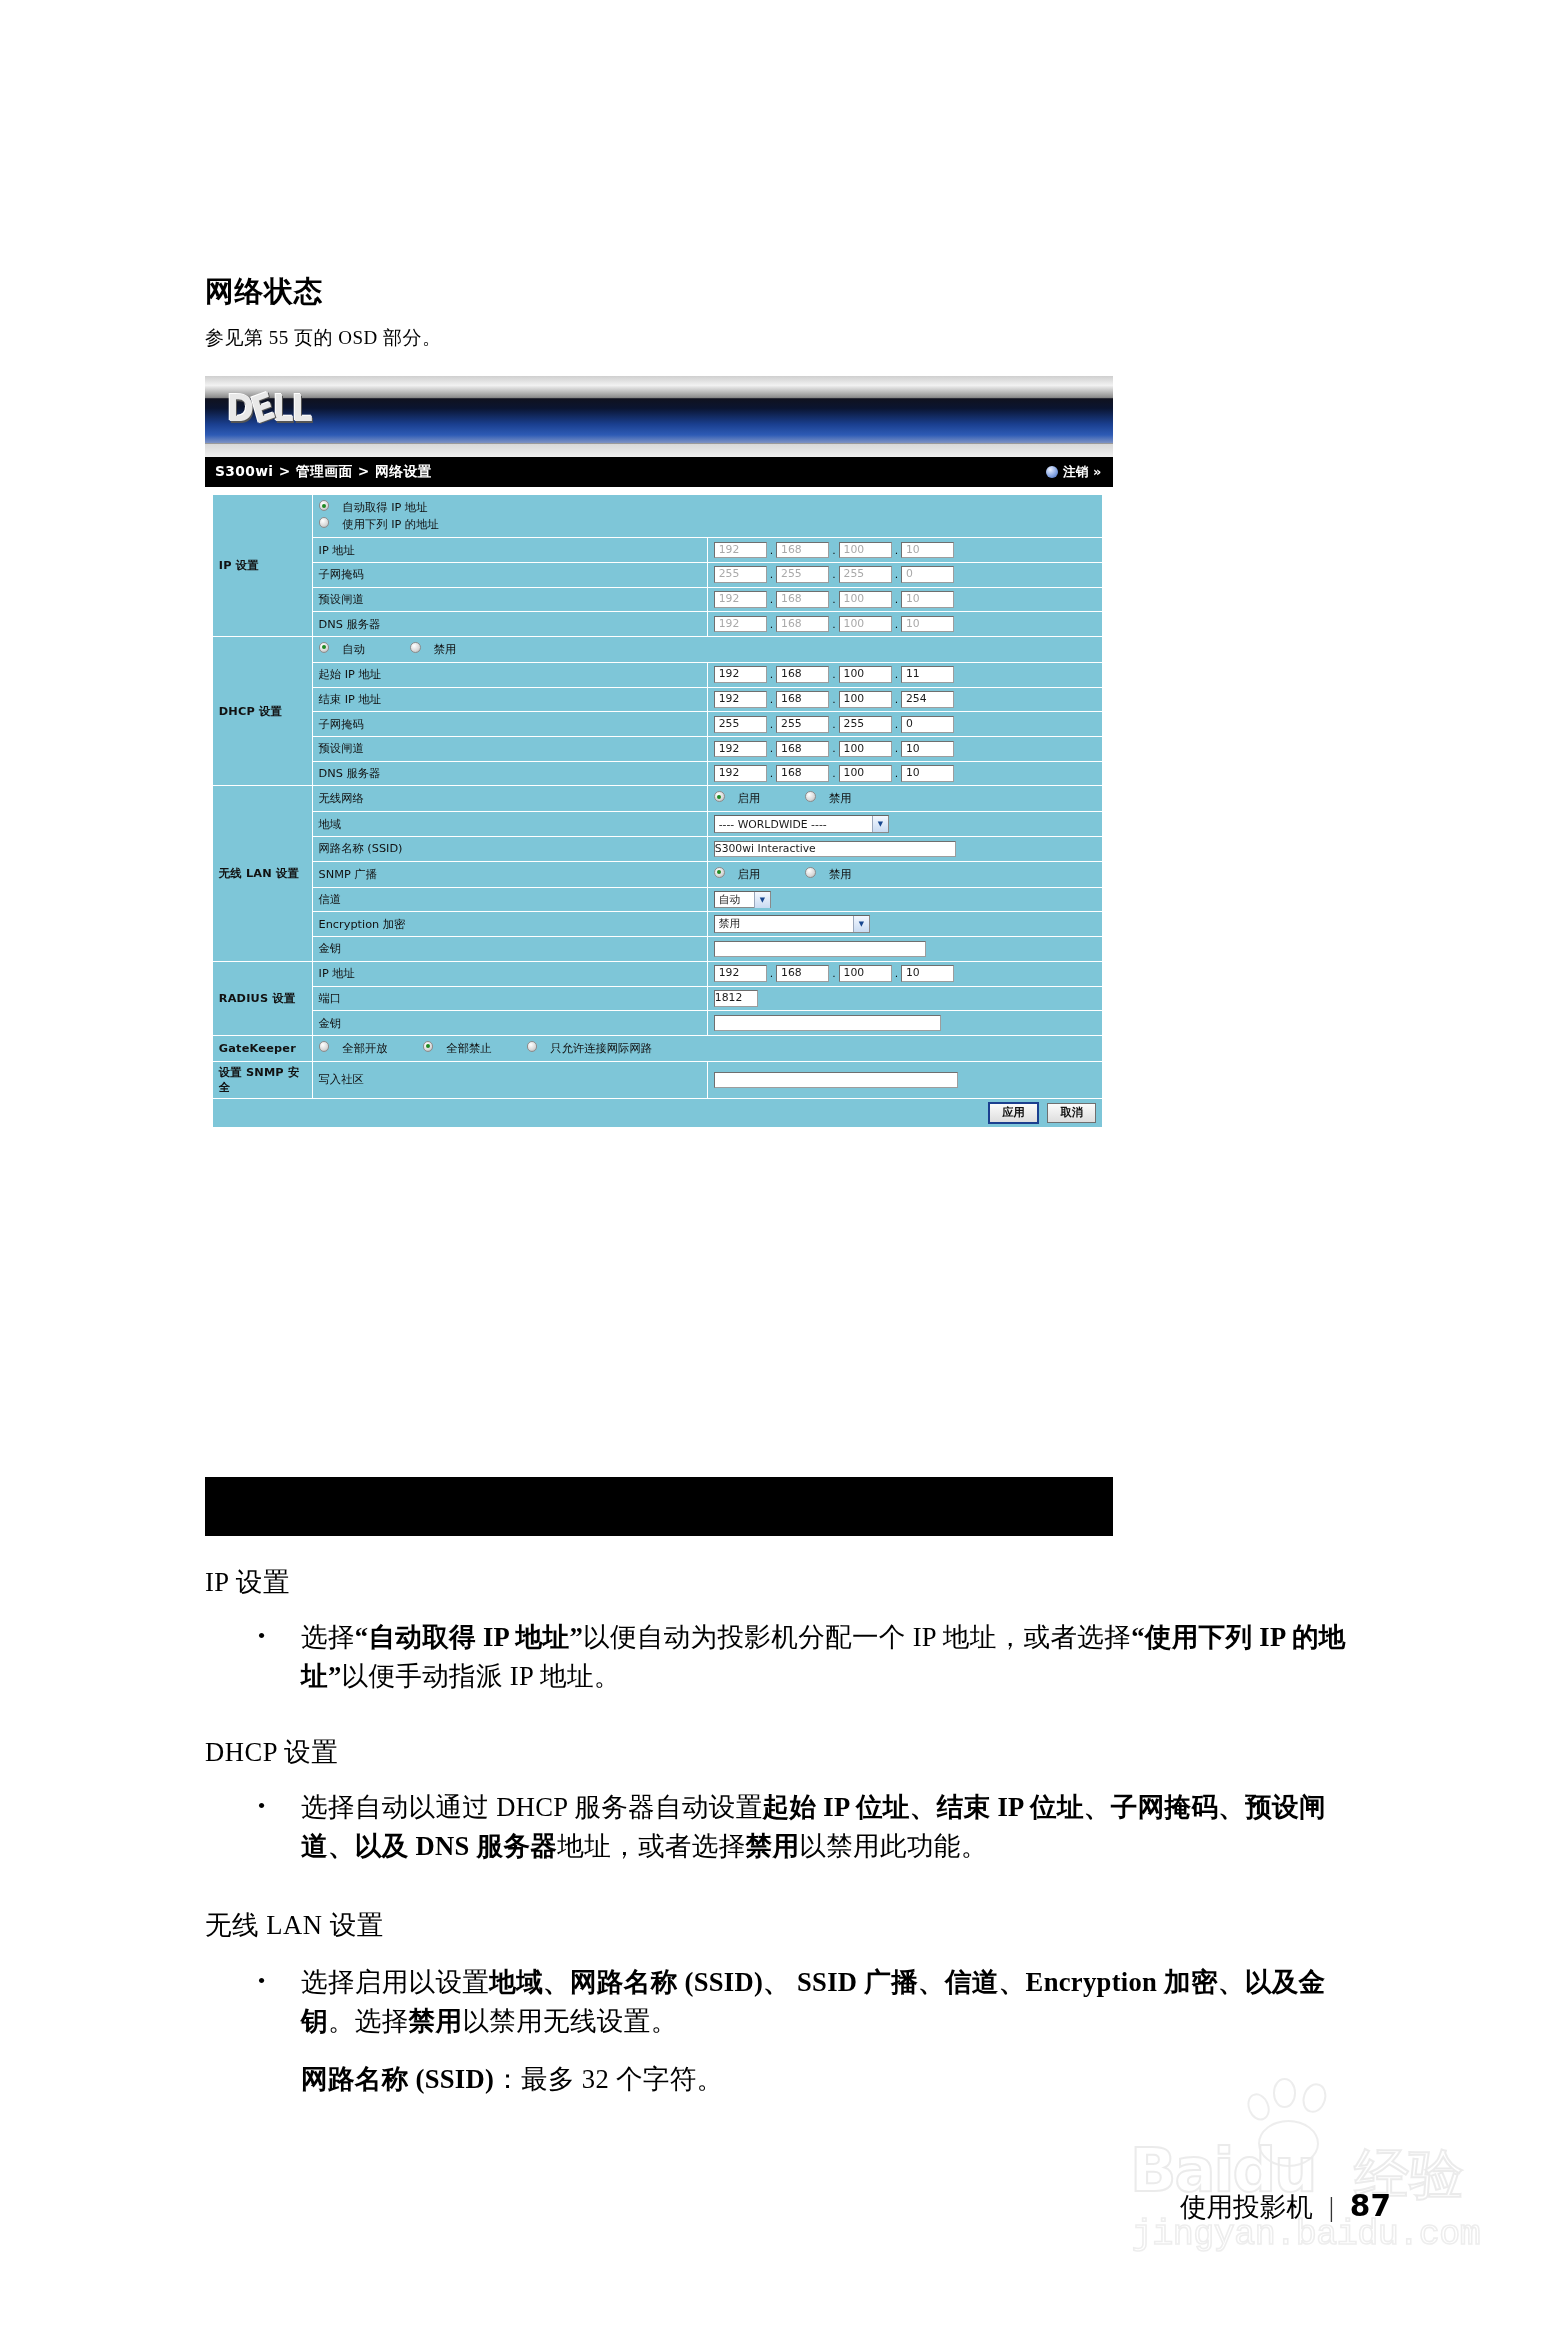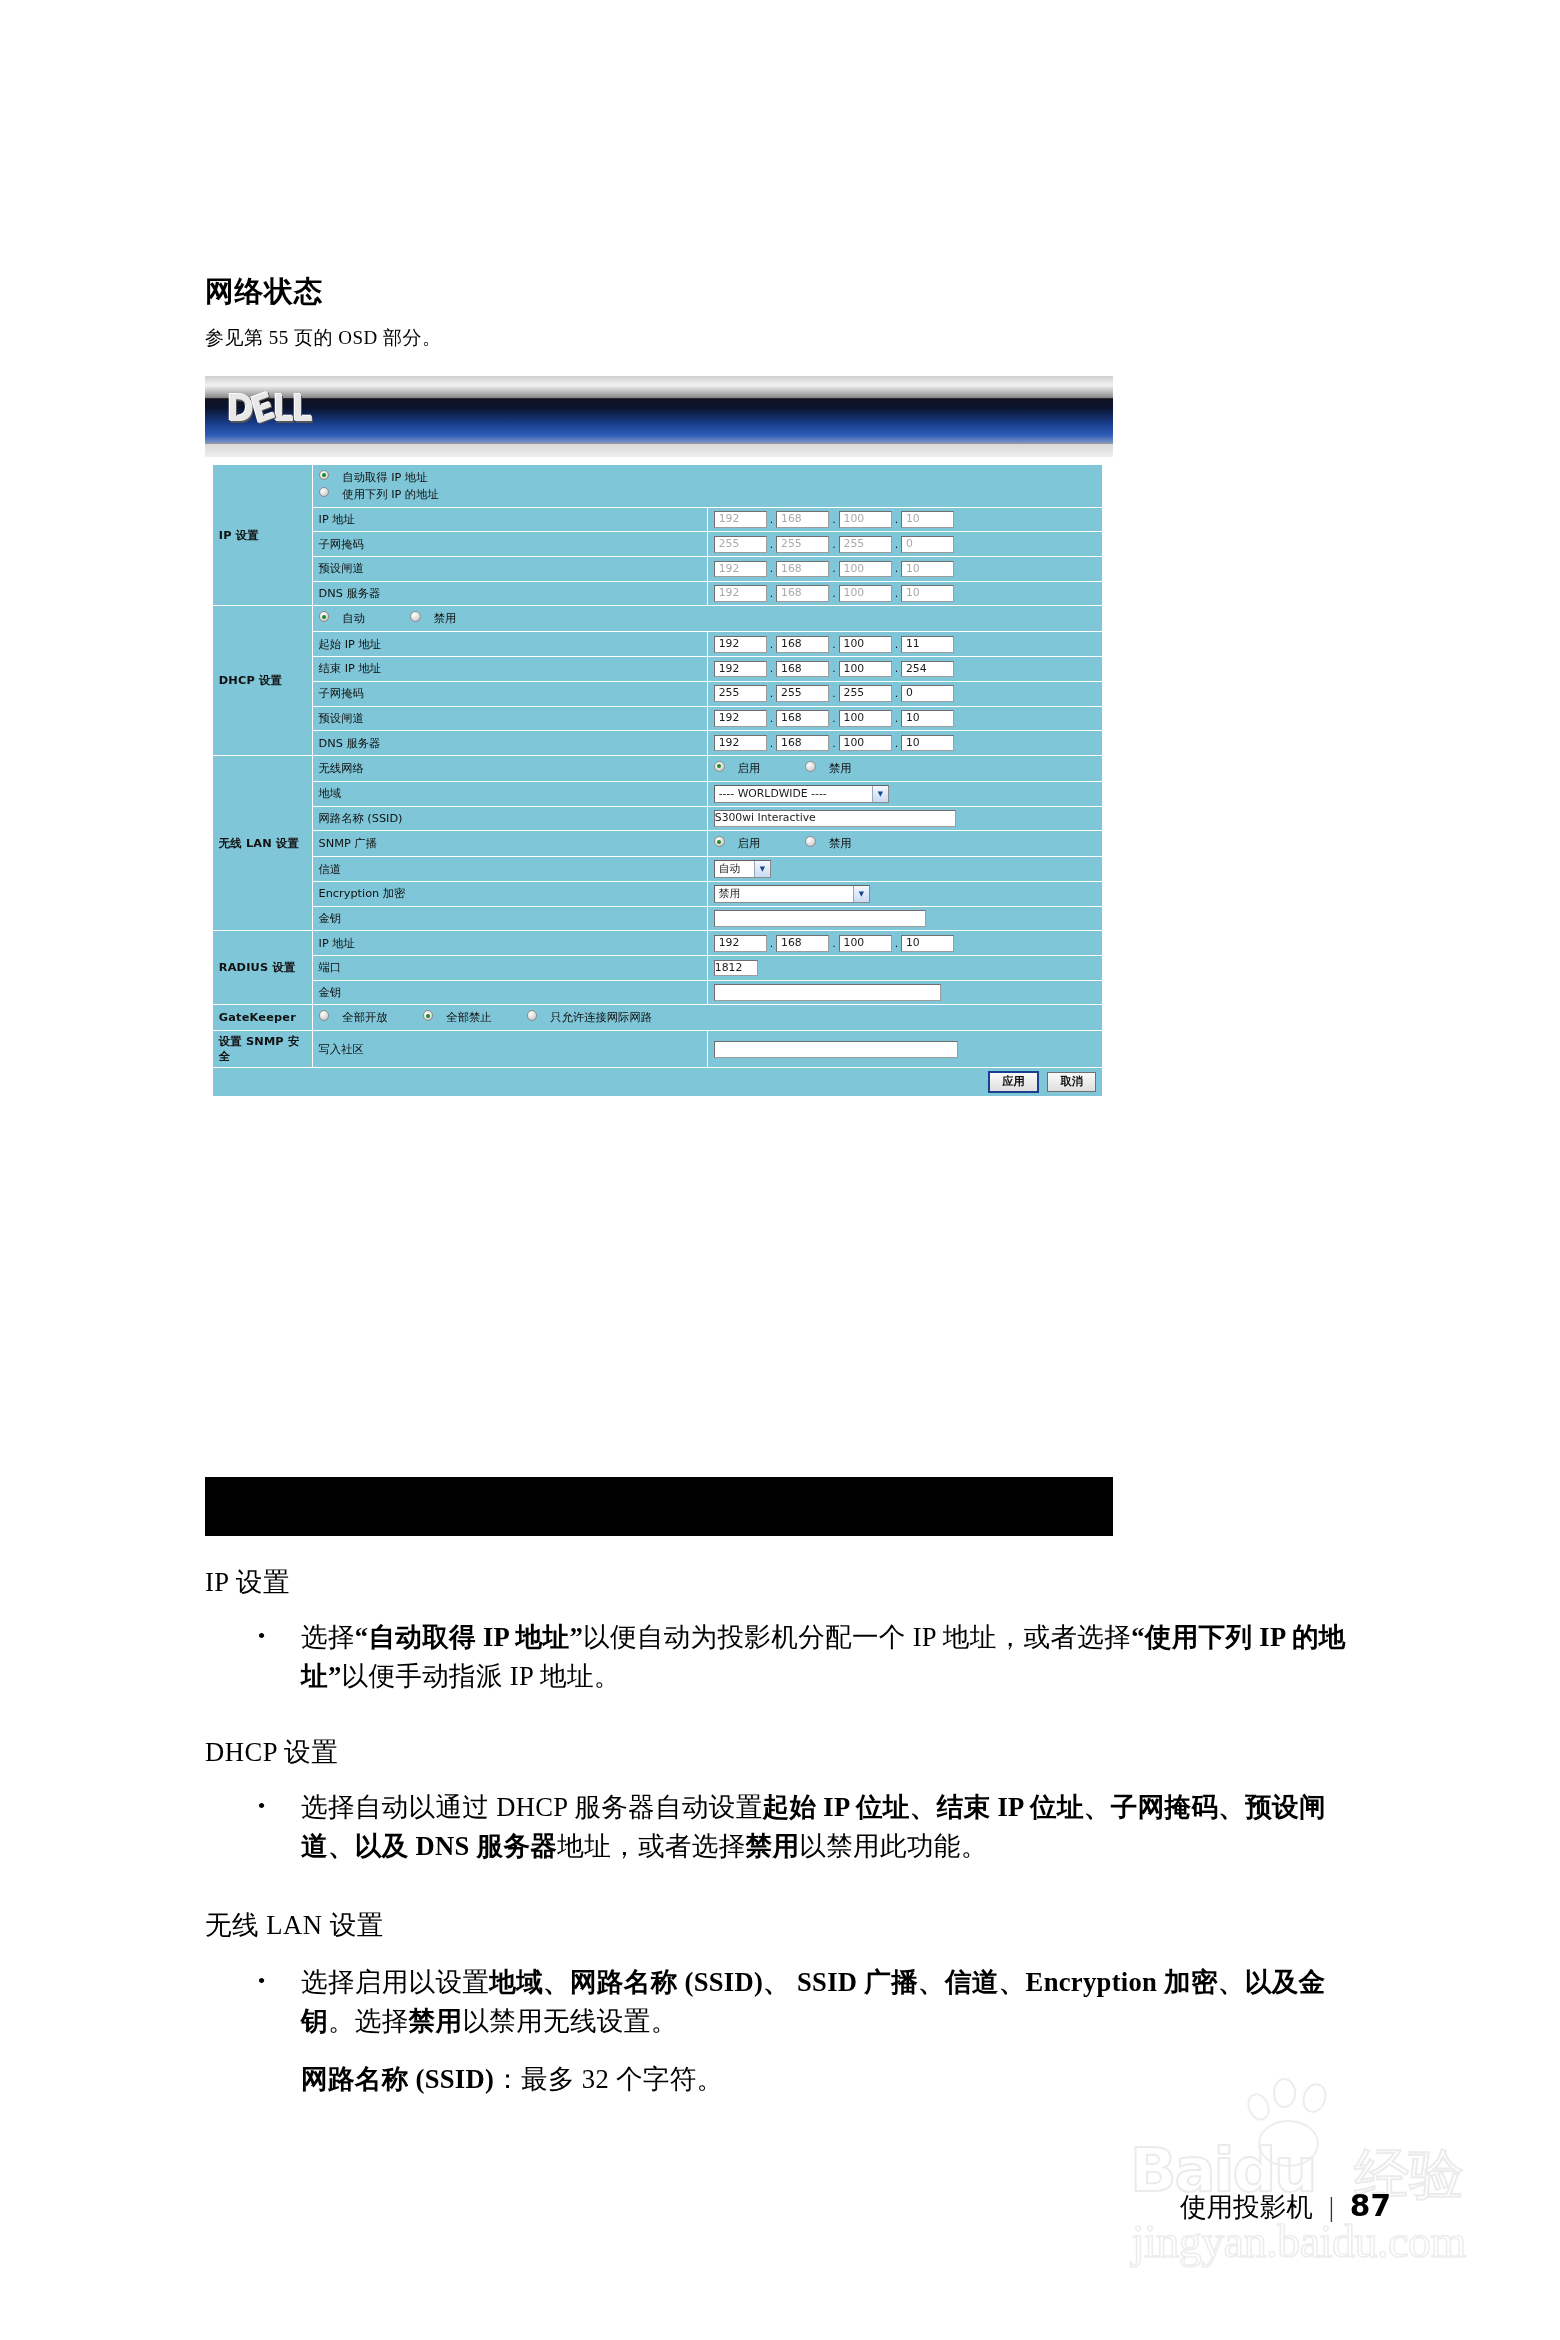--- a/index.html
+++ b/index.html
@@ -409,22 +409,22 @@
     font-family: "DejaVu Sans", sans-serif;
     font-size: 55px;
     font-weight: normal;
     color: transparent;
     -webkit-text-stroke: 2px #d8d8d8;
   }
   .wm-url {
     position: absolute;
     left: 11.8px;
     top: 140px;
-    font-family: Liberation Serif, serif;
-    font-size: 46px;
+    font-family: Liberation Mono, monospace;
+    font-size: 35px;
     color: transparent;
     -webkit-text-stroke: 1.6px #dcdcdc;
     letter-spacing: -0.5px;
   }
   .wm-paw {
     position: absolute;
     left: 116px;
     top: 0px;
     width: 118px;
     height: 95px;
@@ -447,20 +447,27 @@
 <div class="page-subtitle">参见第 55 页的 OSD 部分。</div>
 
 <div class="shot">
 <div class="shot-inner">
 
   <div class="dell-banner">
     <div class="dell-logo">D<span class="tilt">E</span>LL</div>
   </div>
   <div class="topbar-gap"></div>
 
+  <div class="crumbbar">
+    <div class="crumb-text">S300wi &gt; 管理画面 &gt; 网络设置</div>
+    <div class="logout">
+      <span class="logout-dot"></span>
+      <span>注销 »</span>
+    </div>
+  </div>
 
   <div class="body-area">
 
 
     <div class="panel">
       <table class="form">
 
         <tbody>
               <tr>
           <td class="grp" rowspan="5">IP 设置</td>

